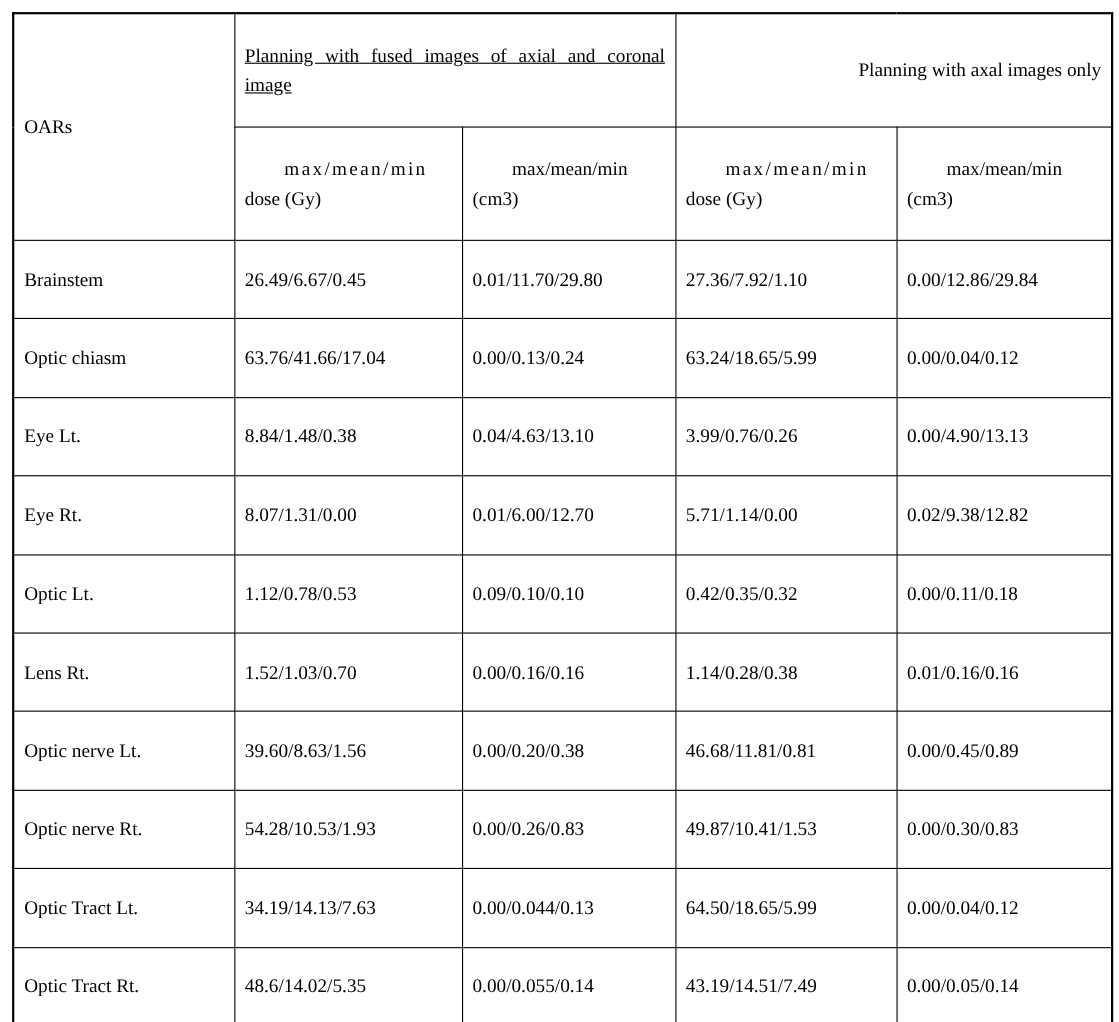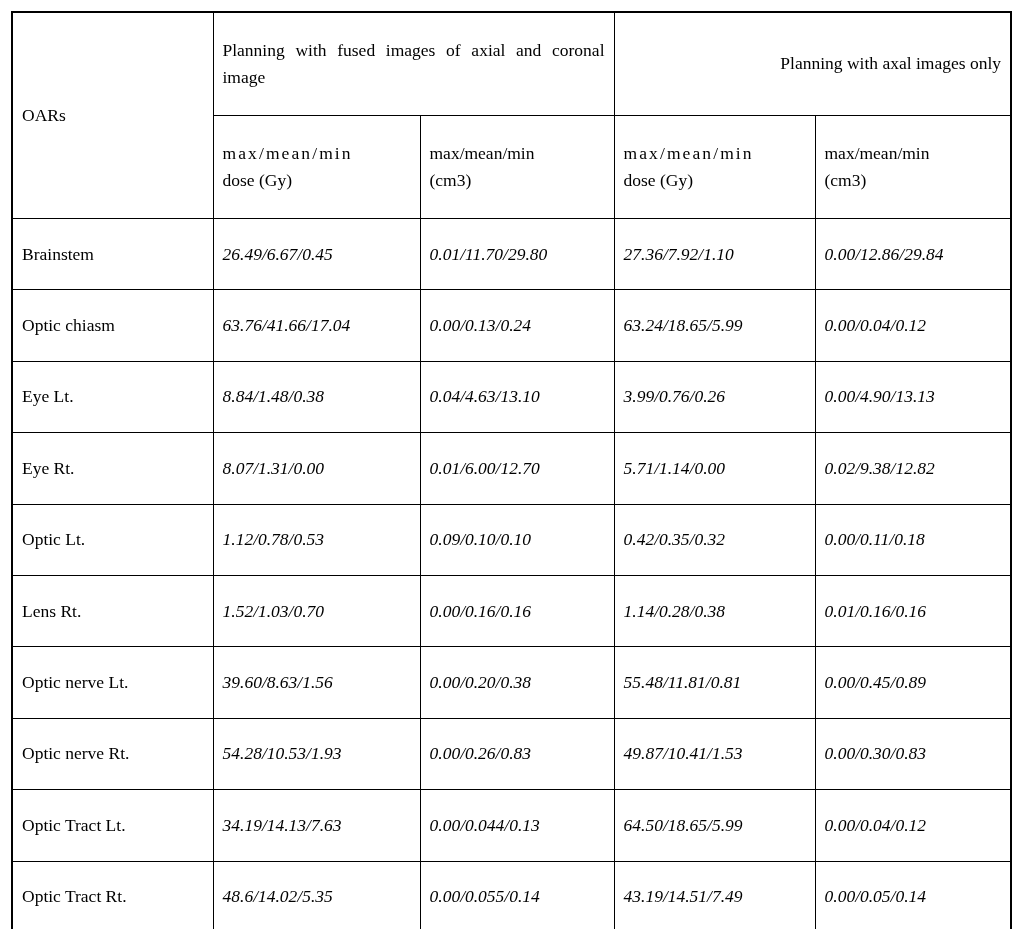--- a/index.html
+++ b/index.html
@@ -61,31 +61,32 @@
     padding-top: 4px;
     padding-bottom: 4px;
   }
   .group-head .ghead-text {
     display: block;
     text-align: right;
   }
   .group-head.justified .ghead-text {
     text-align: justify;
     text-align-last: left;
+    text-decoration: underline;
   }
 
   .subhead {
     vertical-align: middle;
   }
-  .subhead .sub-l1 { display: block; white-space: nowrap; }
+  .subhead .sub-l1 { display: block; white-space: nowrap; margin-left: 36px; }
   .subhead .sub-l2 { display: block; white-space: nowrap; }
   .subhead.spread .sub-l1 { letter-spacing: 2.1px; }
 
   .rowlabel { white-space: nowrap; }
-  .numcell  { white-space: nowrap; font-style: italic; }
+  .numcell  { white-space: nowrap; }
 
   .hdr-row-top td { height: 102px; }
   .hdr-row-sub td { height: 102px; }
   tr.data-row td   { height: 70.4px; }
 </style>
 </head>
 <body>
 
 <div id="table-wrap">
   <table class="oar-table">
@@ -168,21 +169,21 @@
         <td class="rowlabel">Lens Rt.</td>
         <td class="numcell">1.52/1.03/0.70</td>
         <td class="numcell">0.00/0.16/0.16</td>
         <td class="numcell">1.14/0.28/0.38</td>
         <td class="numcell">0.01/0.16/0.16</td>
       </tr>
       <tr class="data-row">
         <td class="rowlabel">Optic nerve Lt.</td>
         <td class="numcell">39.60/8.63/1.56</td>
         <td class="numcell">0.00/0.20/0.38</td>
-        <td class="numcell">55.48/11.81/0.81</td>
+        <td class="numcell">46.68/11.81/0.81</td>
         <td class="numcell">0.00/0.45/0.89</td>
       </tr>
       <tr class="data-row">
         <td class="rowlabel">Optic nerve Rt.</td>
         <td class="numcell">54.28/10.53/1.93</td>
         <td class="numcell">0.00/0.26/0.83</td>
         <td class="numcell">49.87/10.41/1.53</td>
         <td class="numcell">0.00/0.30/0.83</td>
       </tr>
       <tr class="data-row">

